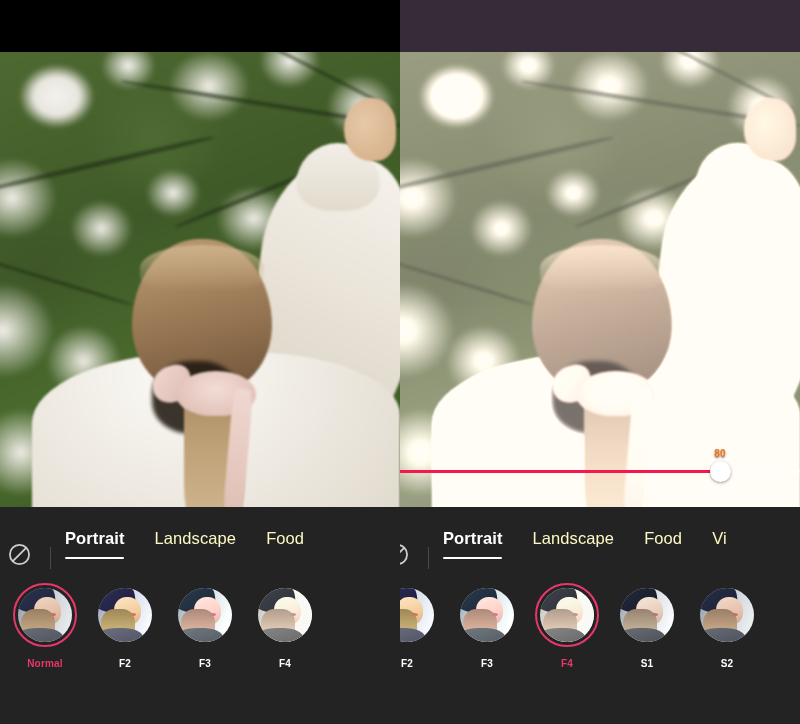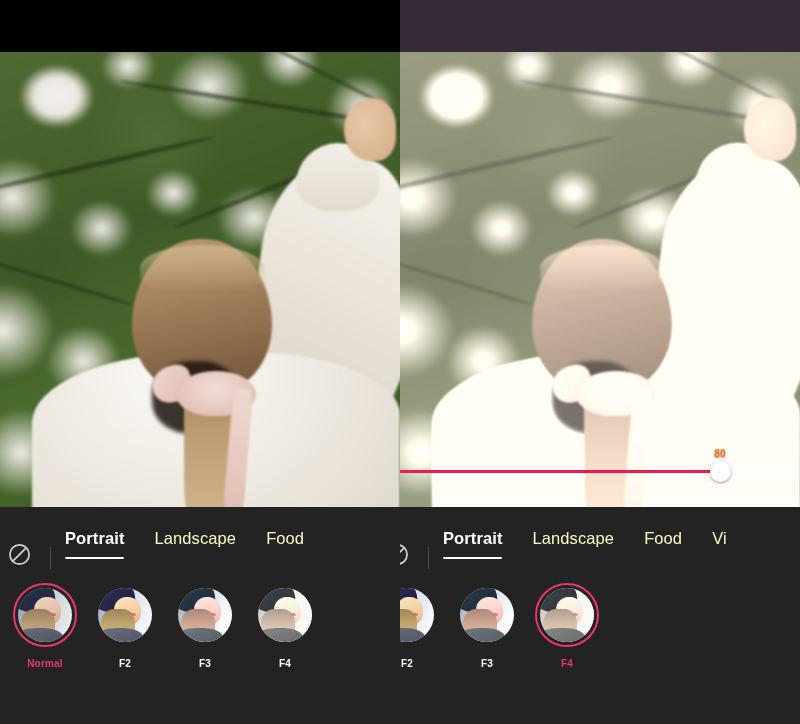--- a/index.html
+++ b/index.html
@@ -657,16 +657,46 @@
                   <div class="t-beanie"></div>
                   <div class="t-face"></div>
                   <div class="t-hair"></div>
                   <div class="t-shoulder"></div>
                   <div class="t-lip"></div>
                 </div>
               </div>
             </div>
             <div class="filter-label">F4</div>
           </div>
+          <div class="filter-item">
+            <div class="thumb-ring">
+              <div class="thumb g-s1">
+                <div class="thumb-art">
+                  <div class="t-bg"></div>
+                  <div class="t-beanie"></div>
+                  <div class="t-face"></div>
+                  <div class="t-hair"></div>
+                  <div class="t-shoulder"></div>
+                  <div class="t-lip"></div>
+                </div>
+              </div>
+            </div>
+            <div class="filter-label">S1</div>
+          </div>
+          <div class="filter-item">
+            <div class="thumb-ring">
+              <div class="thumb g-s2">
+                <div class="thumb-art">
+                  <div class="t-bg"></div>
+                  <div class="t-beanie"></div>
+                  <div class="t-face"></div>
+                  <div class="t-hair"></div>
+                  <div class="t-shoulder"></div>
+                  <div class="t-lip"></div>
+                </div>
+              </div>
+            </div>
+            <div class="filter-label">S2</div>
+          </div>
         </div>
     </div>
   </div>
 </div>
 
 </body></html>

